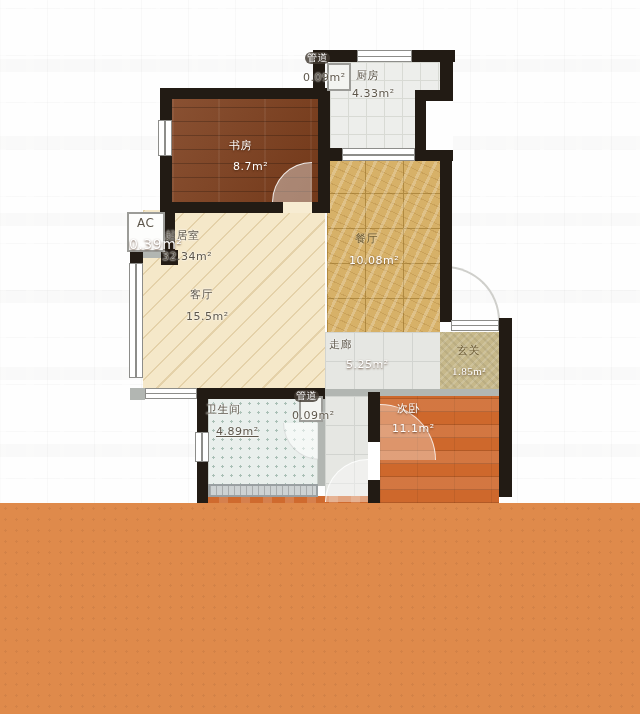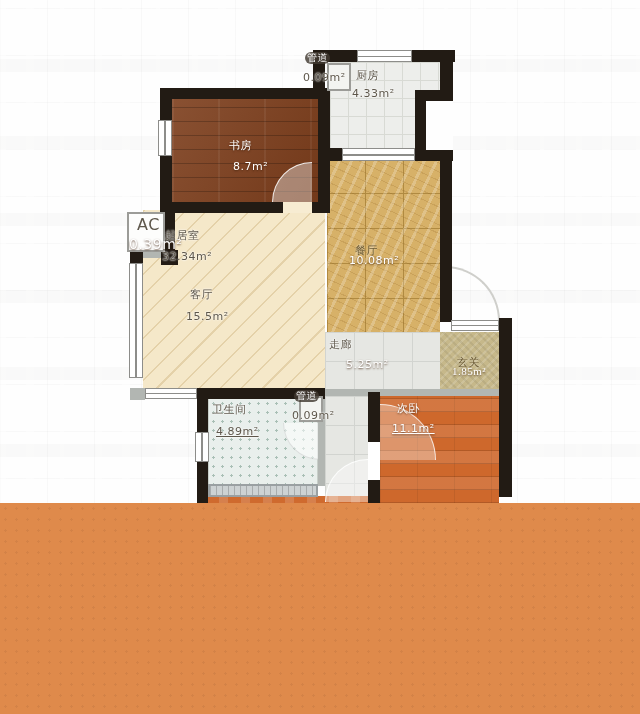--- a/index.html
+++ b/index.html
@@ -68,21 +68,21 @@
   #arc-bed{background:rgba(255,255,255,0.30);border-top:1px solid rgba(255,255,255,0.75);border-right:1px solid rgba(255,255,255,0.75);border-radius:0 100% 0 0;}
   #vanity{background:var(--vanity);}
   #vanity .inner{position:absolute;left:2px;top:2px;right:2px;bottom:2px;background:#cdd2d3;
     background-image:repeating-linear-gradient(90deg, rgba(0,0,0,0.18) 0 1px, transparent 1px 6px);}
   .ductbox{background:#f3f4f1;border:2px solid #9c9c98;box-sizing:border-box;}
   #ac-box{background:#fdfdfc;border:2px solid #9c9c98;box-sizing:border-box;}
   
   .lbl{white-space:nowrap;font-size:11px;line-height:1;letter-spacing:0.5px;}
   .dark{color:var(--label_dark);text-shadow:0 0 2px rgba(255,255,255,0.95),0 0 2px rgba(255,255,255,0.95);}
   .light{color:var(--label_light);text-shadow:0 1px 2px rgba(60,30,10,0.75);}
-  .tan{color:#6b5a33;text-shadow:0 0 2px rgba(255,255,255,0.6);margin-top:12px;}
+  .tan{color:#6b5a33;text-shadow:0 0 2px rgba(255,255,255,0.6);}
   .pill{background:rgba(66,58,50,0.82);color:#fff;padding:1px 2px;font-size:10px;border-radius:6px;}
   
   #orange{background:var(--overlay_orange);
     background-image:radial-gradient(rgba(0,0,0,0.055) 1px, transparent 1.3px);
     background-size:11px 11px;}
 </style>
 </head>
 <body>
 
 <div id="stage">
@@ -166,24 +166,24 @@
   <div class="abs lbl dark" style="left:165px;top:230px;">起居室</div>
   <div class="abs lbl dark" style="left:162px;top:251px;">32.34m²</div>
   <div class="abs lbl dark" style="left:190px;top:289px;">客厅</div>
   <div class="abs lbl dark" style="left:186px;top:311px;">15.5m²</div>
   <div class="abs lbl tan" style="left:355px;top:233px;">餐厅</div>
   <div class="abs lbl light" style="left:349px;top:255px;">10.08m²</div>
   <div class="abs lbl dark" style="left:329px;top:339px;text-align:right;">走廊</div>
   <div class="abs lbl light" style="left:346px;top:359px;">5.25m²</div>
   <div class="abs lbl tan" style="left:457px;top:345px;">玄关</div>
   <div class="abs lbl light" style="left:452px;top:366px;font-family:Liberation Serif, serif;">1.85m²</div>
-  <div class="abs lbl dark" style="left:212px;top:404px;">卫生间</div>
+  <div class="abs lbl dark" style="left:206px;top:404px;">卫生间</div>
   <div class="abs lbl dark" style="left:216px;top:426px;text-decoration:underline;">4.89m²</div>
   <div class="abs lbl pill" style="left:294px;top:390px;">管道</div>
   <div class="abs lbl dark" style="left:292px;top:410px;">0.09m²</div>
   <div class="abs lbl light" style="left:397px;top:403px;">次卧</div>
-  <div class="abs lbl light" style="left:392px;top:423px;text-decoration:underline;">11.1m²</div>
-  <div class="abs lbl dark" style="left:137px;top:217px;font-size:16px;">AC</div>
+  <div class="abs lbl light" style="left:392px;top:423px;">11.1m²</div>
+  <div class="abs lbl dark" style="left:137px;top:217px;font-size:12px;">AC</div>
   <div class="abs lbl light" style="left:129px;top:237px;font-size:14px;">0.39m²</div>
 
   <div class="abs" id="orange" style="left:0;top:503px;width:640px;height:211px;"></div>
 
 </div>
 
 </body></html>

